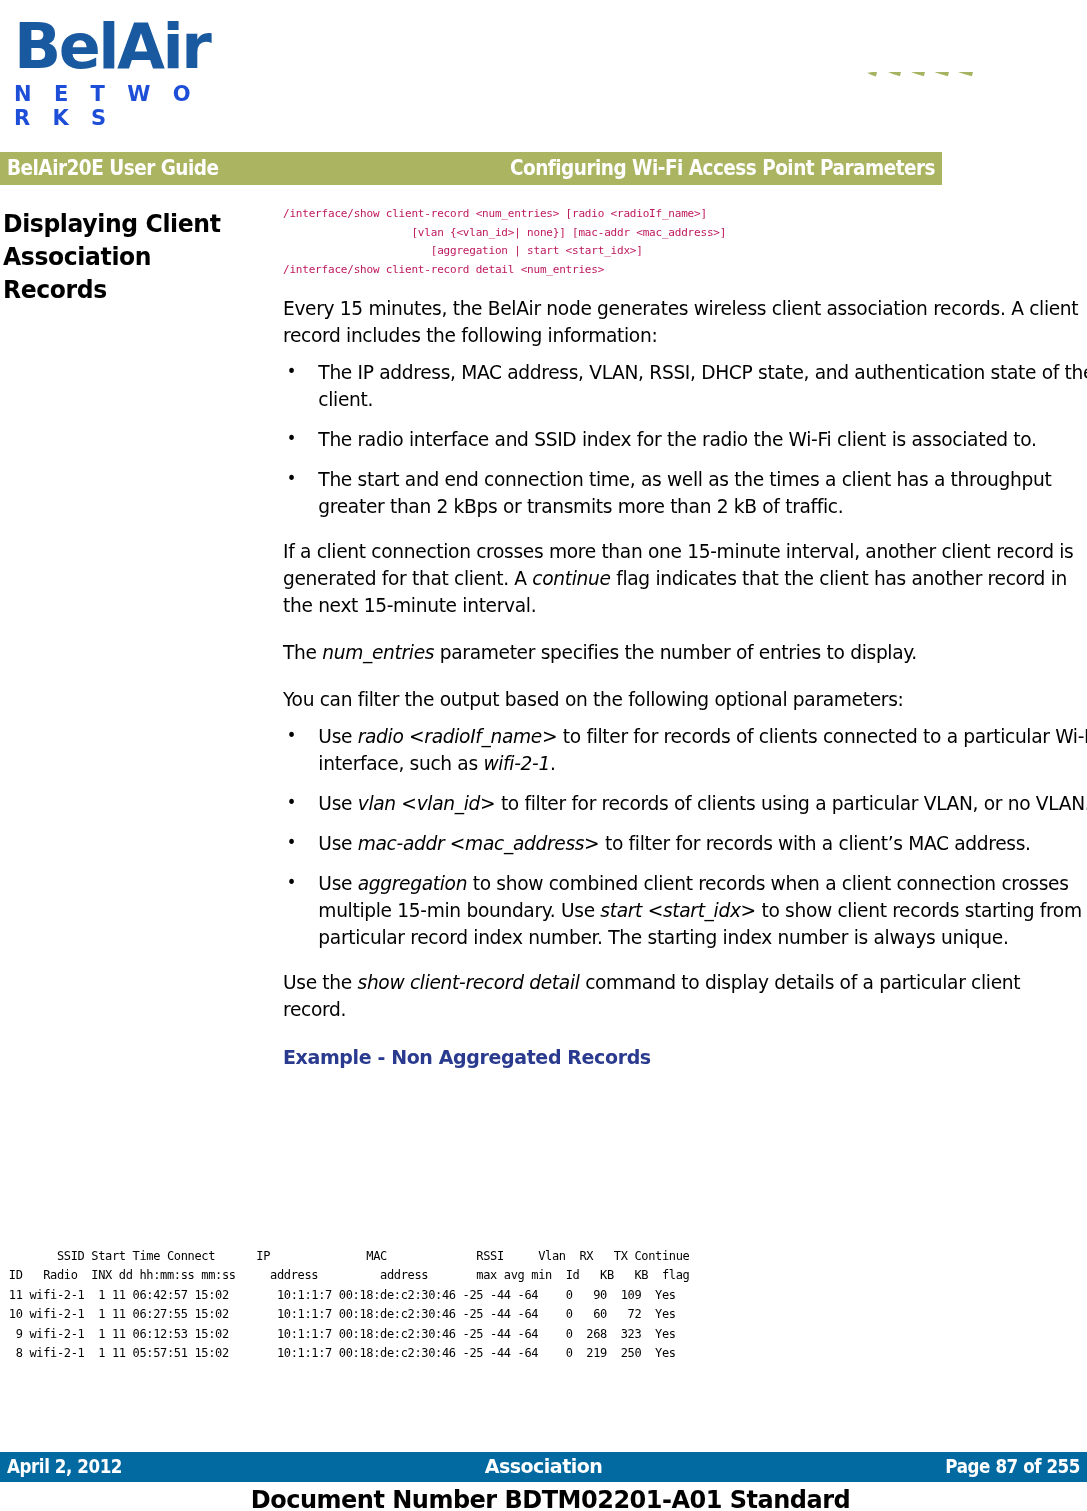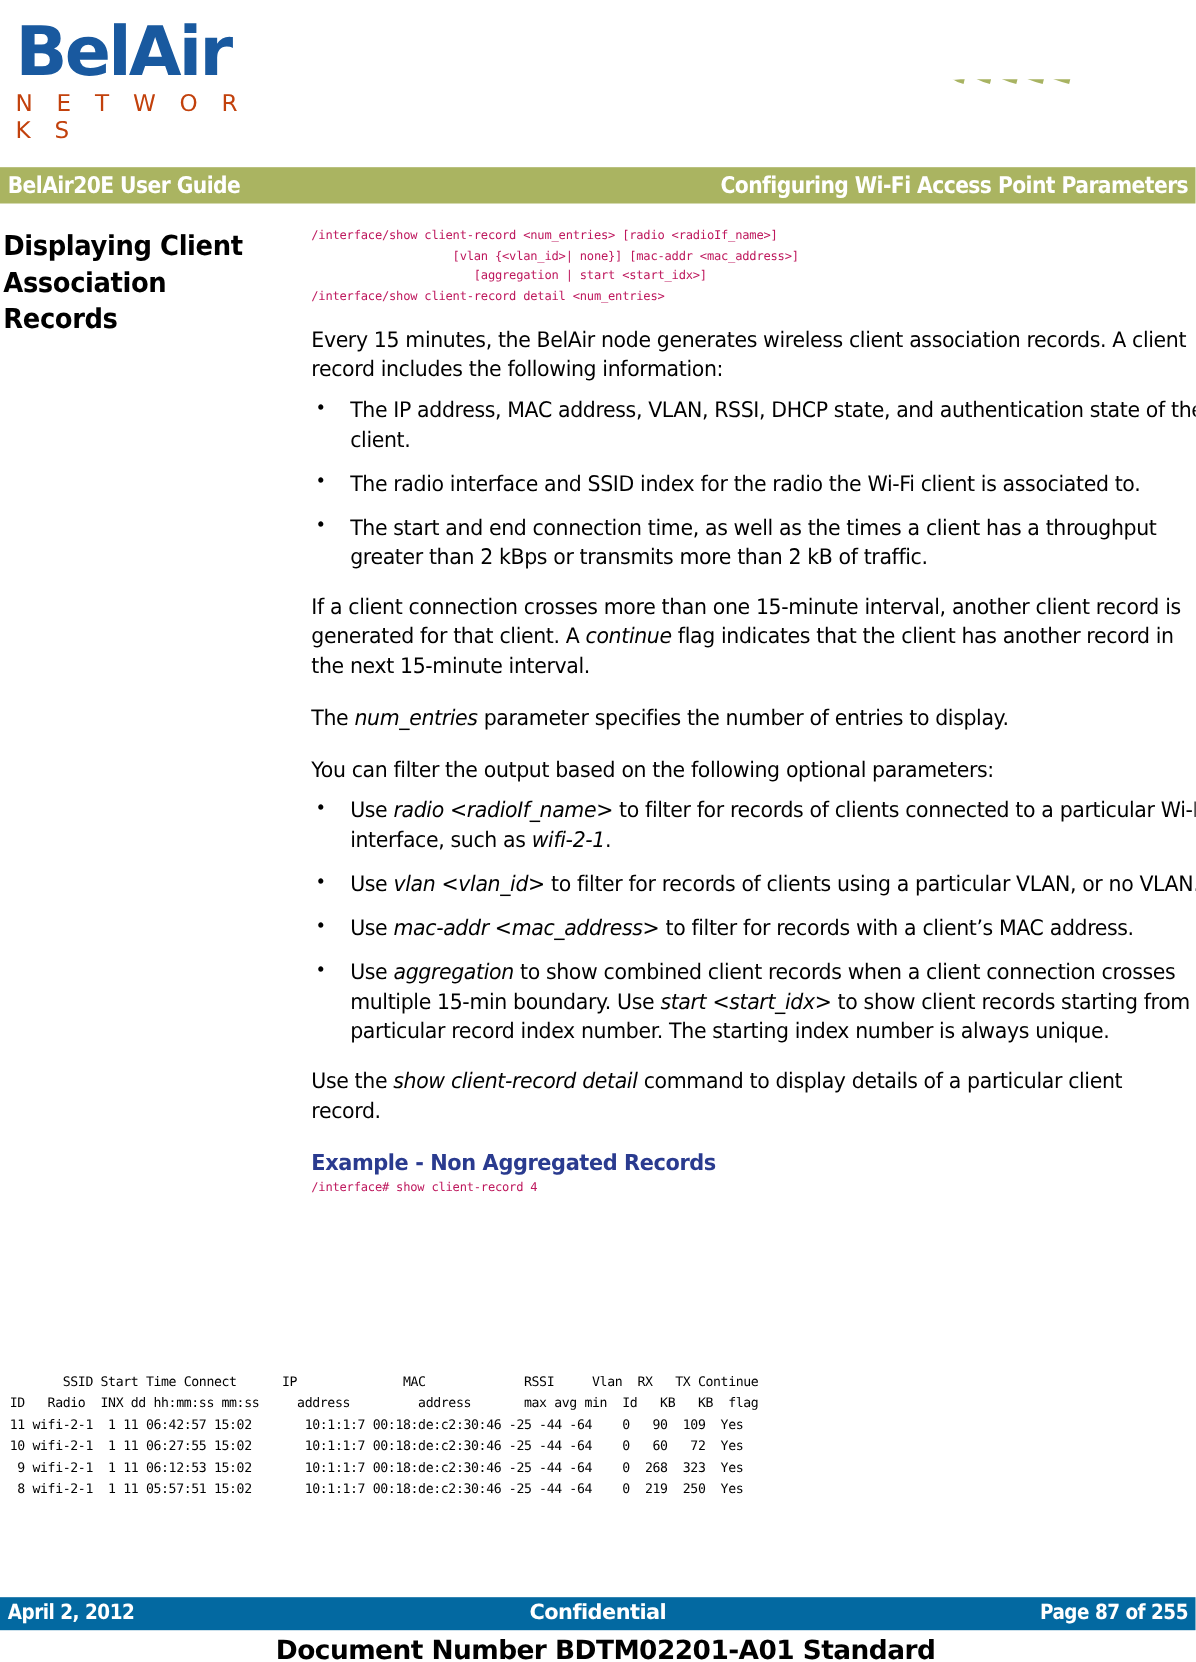--- a/index.html
+++ b/index.html
@@ -33,44 +33,44 @@
   .logo-word {
     font-family: "DejaVu Sans", sans-serif;
     font-weight: bold;
     font-size: 62px;
     line-height: 62px;
     letter-spacing: -2.5px;
     color: #19599f;
   }
   .logo-sub {
     font-family: "DejaVu Sans", sans-serif;
-    font-weight: normal;
+    font-weight: bold;
     font-size: 21px;
     line-height: 24px;
     letter-spacing: 7.5px;
-    color: #c2410c;
+    color: #1d4ed8;
     margin-top: 4px;
   }
 
   .corner-art {
     position: absolute;
     right: 0;
     top: 0;
     width: 138px;
     height: 150px;
     overflow: hidden;
   }
   .corner-art svg { display: block; }
 
   
   .header-bar {
     position: absolute;
     left: 0;
     top: 152px;
-    width: 1087px;
+    width: 942px;
     height: 33px;
     background: #aab461;
     color: #ffffff;
   }
   .header-bar .hb-left {
     position: absolute;
     left: 7px;
     top: 4px;
     font-family: "DejaVu Sans", sans-serif;
     font-weight: bold;
@@ -355,28 +355,27 @@
     <li><span>Use </span><span class="it">mac-addr &lt;mac_address&gt;</span><span> to filter for records with a client’s MAC address.</span></li>
     <li><span>Use </span><span class="it">aggregation</span><span> to show combined client records when a client connection crosses multiple 15-min boundary. Use </span><span class="it">start &lt;start_idx&gt;</span><span> to show client records starting from a particular record index number. The starting index number is always unique.</span></li>
   </ul>
 
   <div style="height:10px"></div>
 
   <p class="para"><span>Use the </span><span class="it">show client-record detail</span><span> command to display details of a particular client record.</span></p>
 
   <h3 class="example-head">Example - Non Aggregated Records</h3>
 
-  <pre class="code">/interface# show client-record 4</pre>
 </div>
 
 <pre class="terminal">        SSID Start Time Connect      IP              MAC             RSSI     Vlan  RX   TX Continue
  ID   Radio  INX dd hh:mm:ss mm:ss     address         address       max avg min  Id   KB   KB  flag
  11 wifi-2-1  1 11 06:42:57 15:02       10:1:1:7 00:18:de:c2:30:46 -25 -44 -64    0   90  109  Yes
  10 wifi-2-1  1 11 06:27:55 15:02       10:1:1:7 00:18:de:c2:30:46 -25 -44 -64    0   60   72  Yes
   9 wifi-2-1  1 11 06:12:53 15:02       10:1:1:7 00:18:de:c2:30:46 -25 -44 -64    0  268  323  Yes
   8 wifi-2-1  1 11 05:57:51 15:02       10:1:1:7 00:18:de:c2:30:46 -25 -44 -64    0  219  250  Yes</pre>
 
 <div class="footer-bar">
   <span class="fb-left">April 2, 2012</span>
-  <span class="fb-center">Confidential</span>
+  <span class="fb-center">Association</span>
   <span class="fb-right">Page 87 of 255</span>
 </div>
 <div class="doc-number">Document Number BDTM02201-A01 Standard</div>
 
 </body></html>

